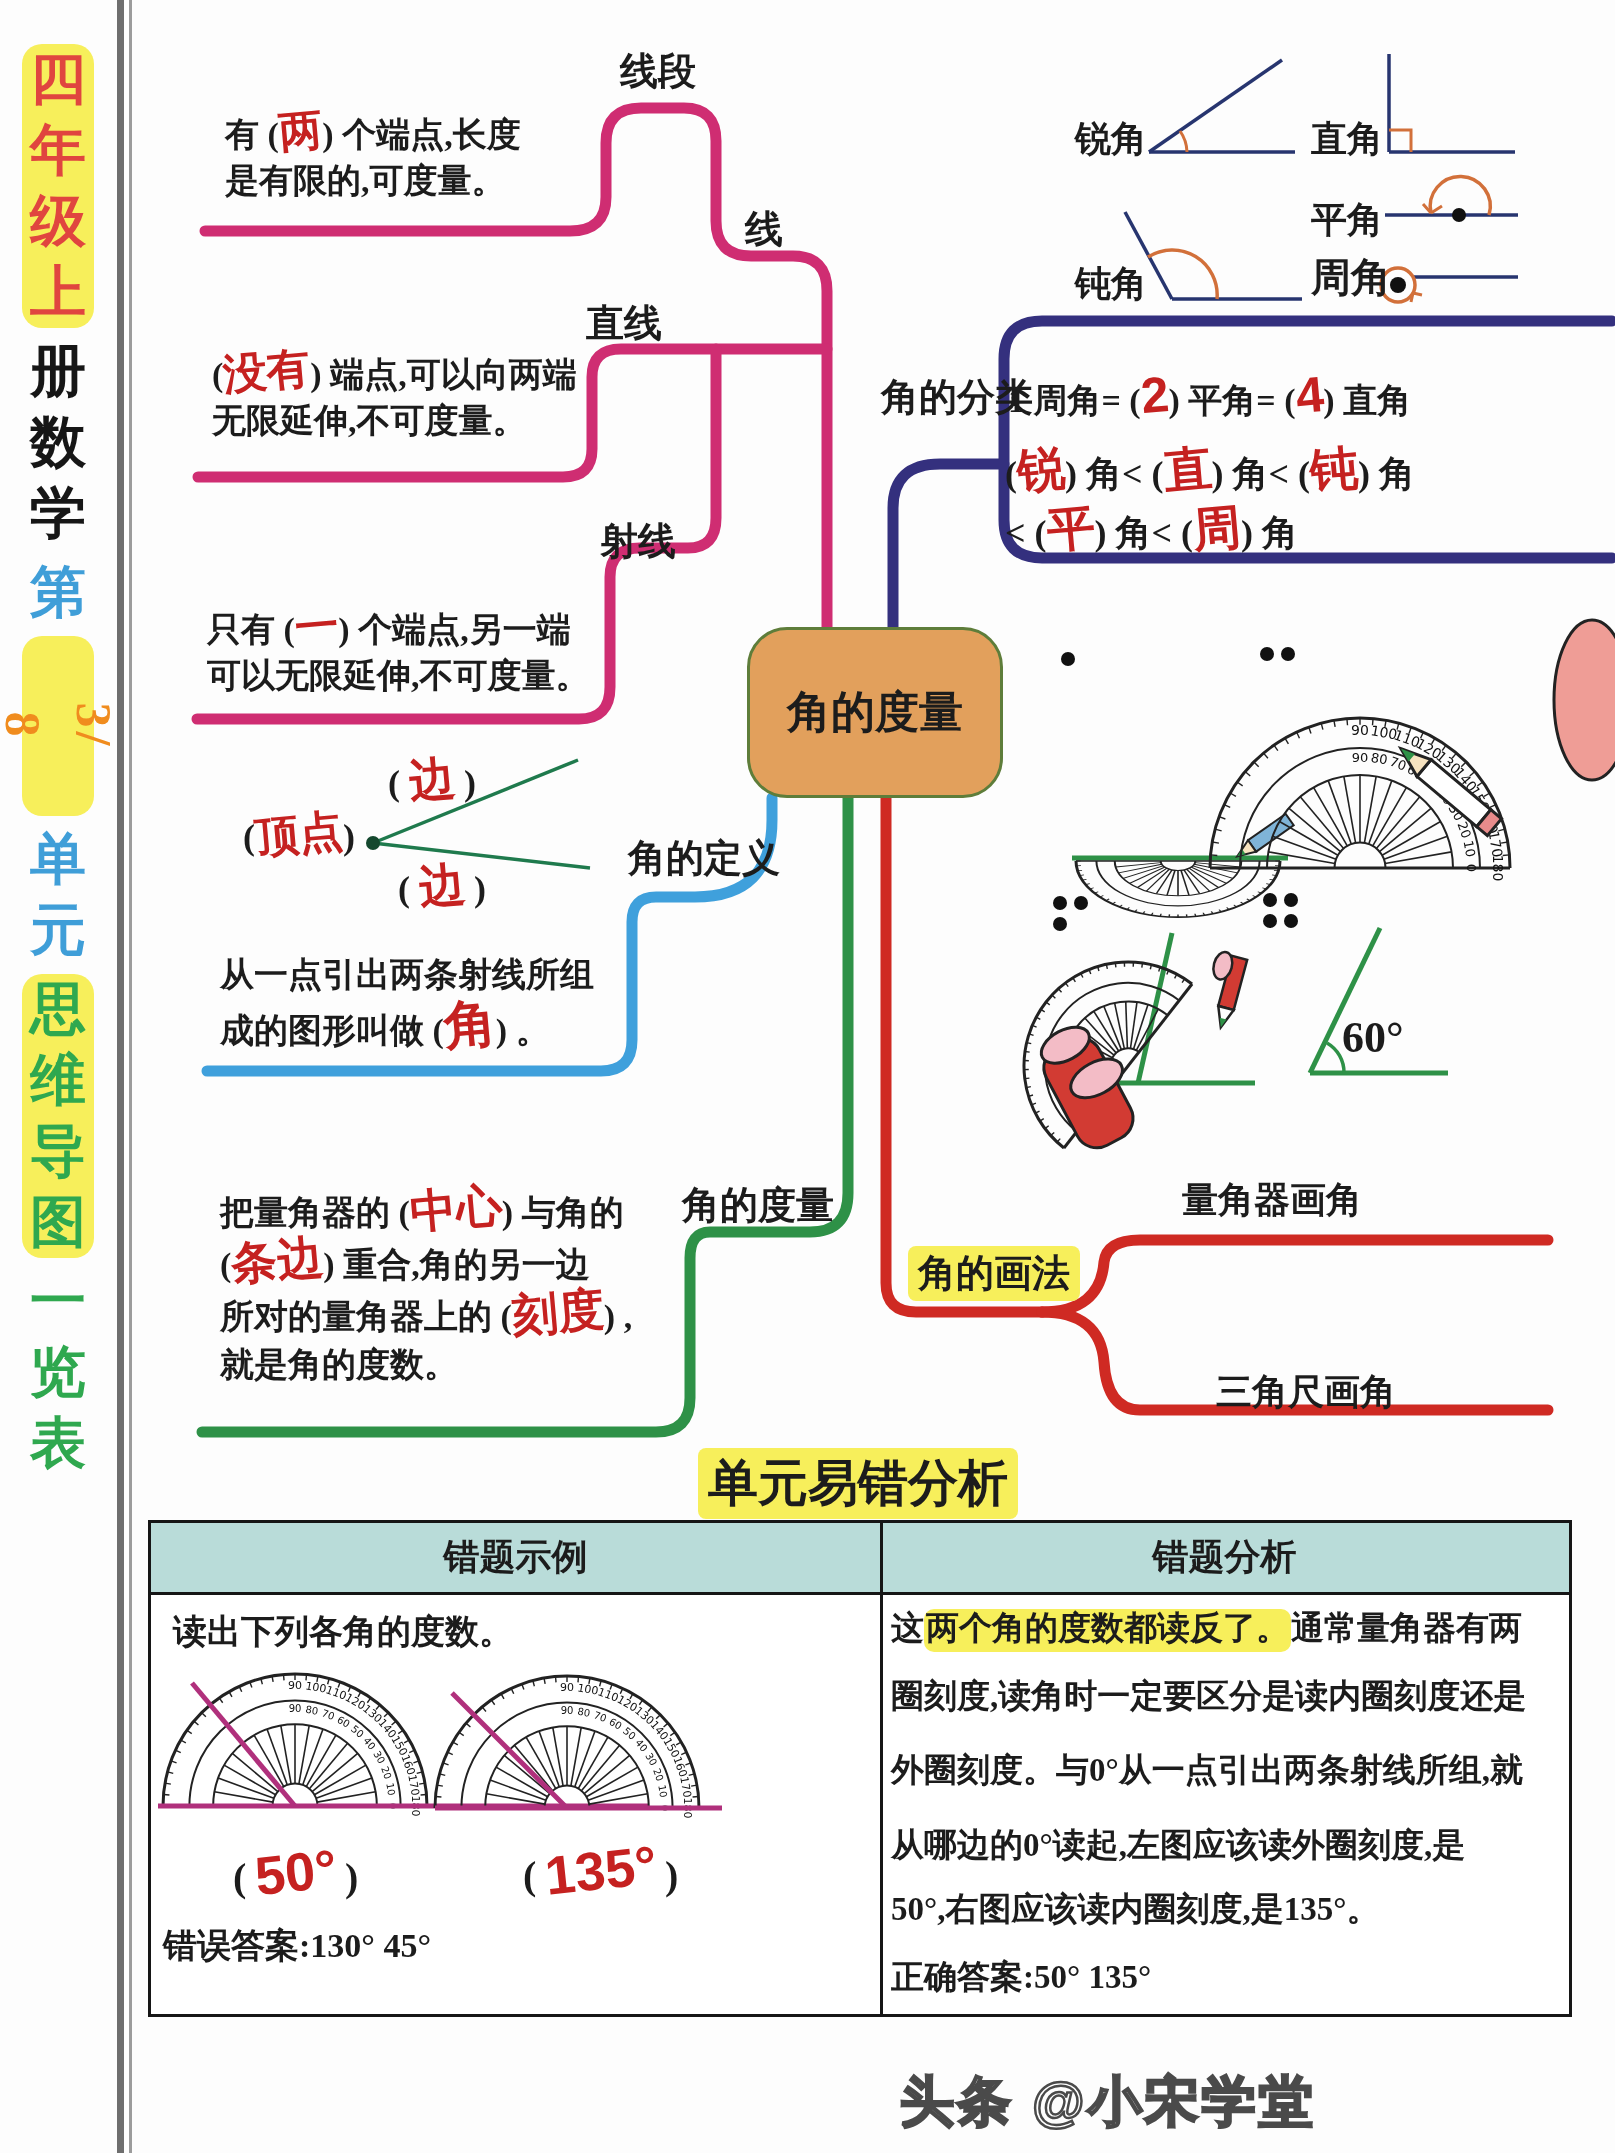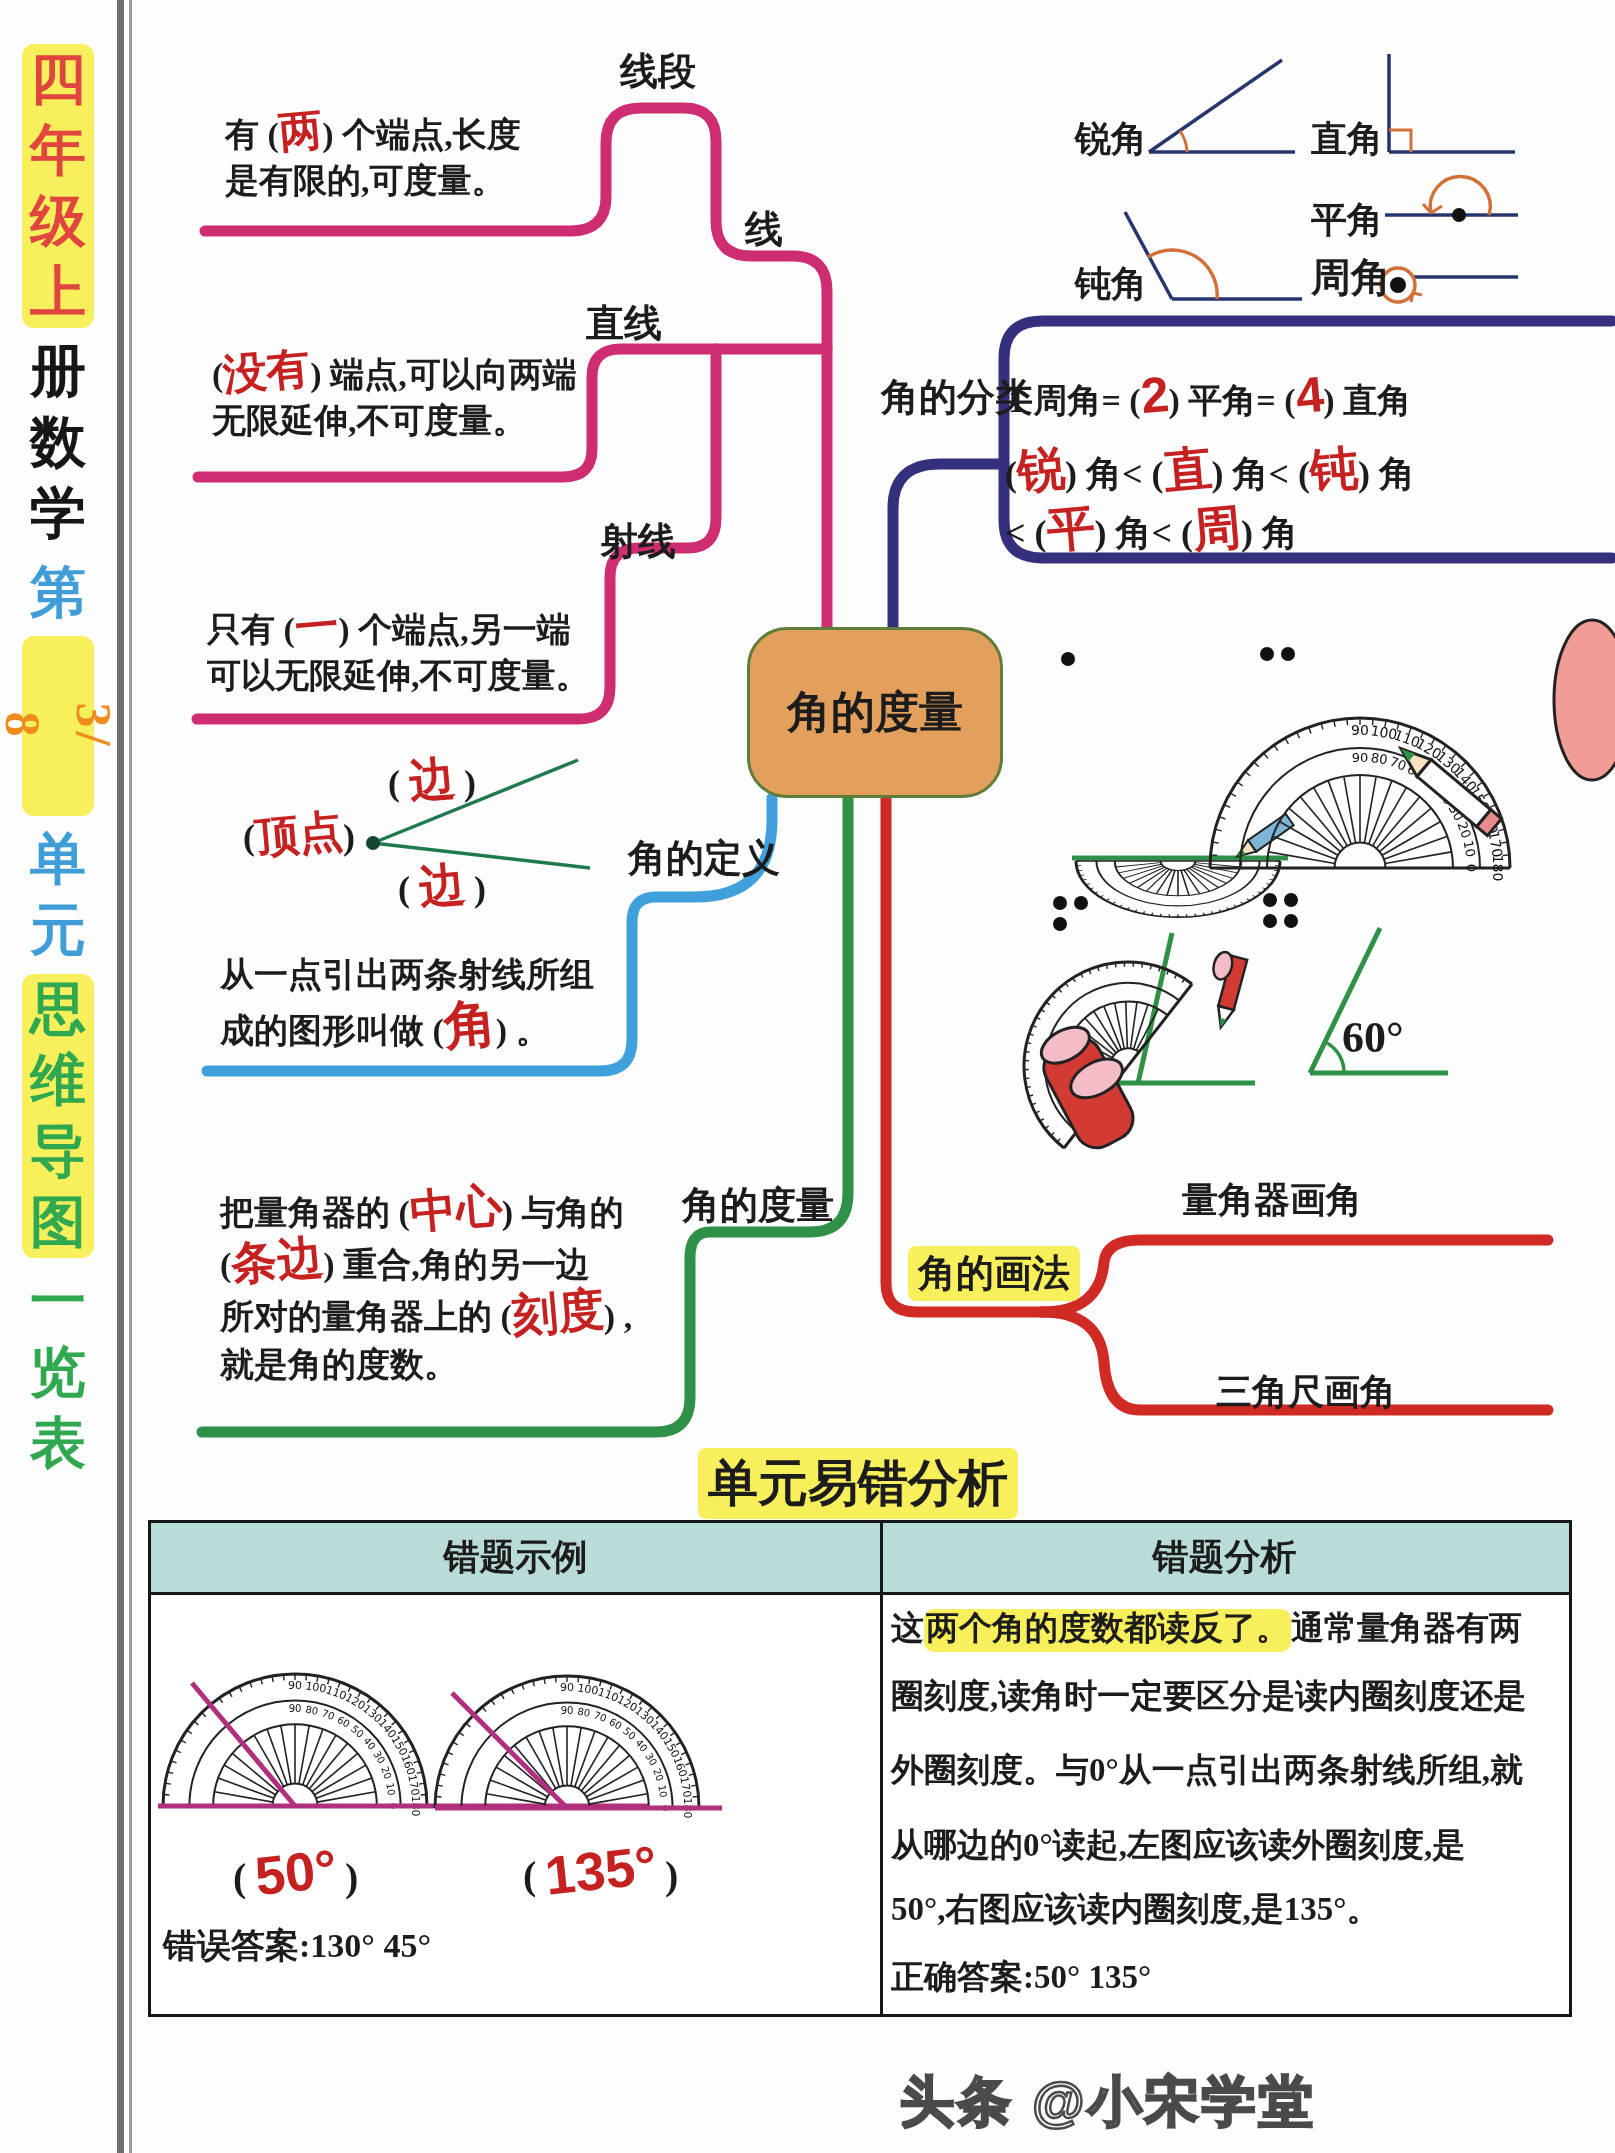--- a/index.html
+++ b/index.html
@@ -12,21 +12,21 @@
   #canvas{position:relative;width:1615px;height:2153px;background:#fdfdfd;overflow:hidden;
           font-family:"Liberation Sans", sans-serif;color:var(--ink);}
   .abs{position:absolute;}
   
   .spine1{left:117px;top:0;width:7px;height:2153px;background:#6e6e6e;}
   .spine2{left:129px;top:0;width:3px;height:2153px;background:#9c9c9c;}
   
   .side-title{left:20px;top:44px;width:76px;display:flex;flex-direction:column;gap:8px;align-items:center;z-index:4;}
   .stg{width:72px;font-size:56px;line-height:71px;font-weight:700;text-align:center;
        word-break:break-all;font-family:"Liberation Serif",serif;}
-  .stg.hl{background:var(--highlight);border-radius:12px;}
+  .stg.hl{background:var(--highlight);border-radius:20px;}
   .stg.c-red{color:#e0453f;}
   .stg.c-black{color:#161616;}
   .stg.c-blue{color:#3f9ed8;}
   .stg.c-orange{color:#f08c1e;}
   .stg.c-green{color:#2fa84f;}
   .stg-rot{height:180px;display:flex;align-items:center;justify-content:center;}
   .stg-rot span{display:inline-block;transform:rotate(90deg);font-size:50px;letter-spacing:4px;}
   
   #map-svg{left:0;top:0;z-index:3;}
   
@@ -655,20 +655,21 @@
   <div class="abs analysis-title hl-bg">单元易错分析</div>
 
   <div class="abs err-table">
     <div class="inner">
       <div class="th-row">
         <div class="th c1">错题示例</div>
         <div class="th c2">错题分析</div>
       </div>
       <div class="v-div"></div>
 
+      <div class="tcell-text" style="left:22px;top:86px;">读出下列各角的度数。</div>
       <div class="tcell-text" style="left:82px;top:322px;">
         <span class="paren">(</span> <span class="ans-red">50°</span> <span class="paren">)</span>
       </div>
       <div class="tcell-text" style="left:372px;top:320px;">
         <span class="paren">(</span> <span class="ans-red">135°</span> <span class="paren">)</span>
       </div>
       <div class="tcell-text" style="left:12px;top:400px;">错误答案:130°   45°</div>
 
       <div class="a-line" style="top:83px;">
         <span>这</span><span class="mk">两个角的度数都读反了。</span><span>通常量角器有两</span>

